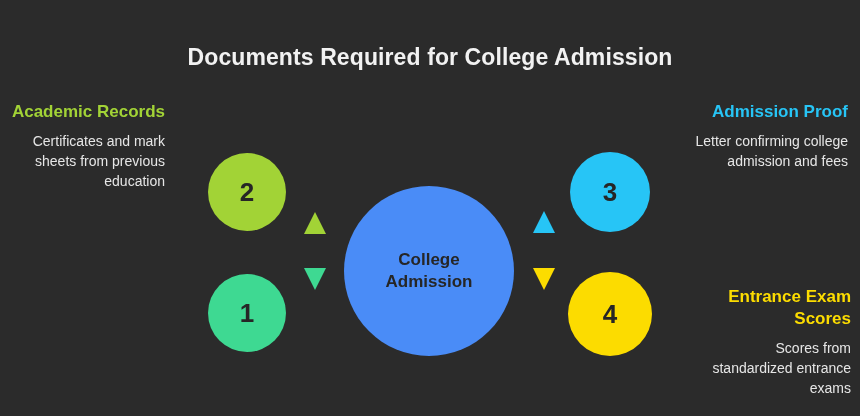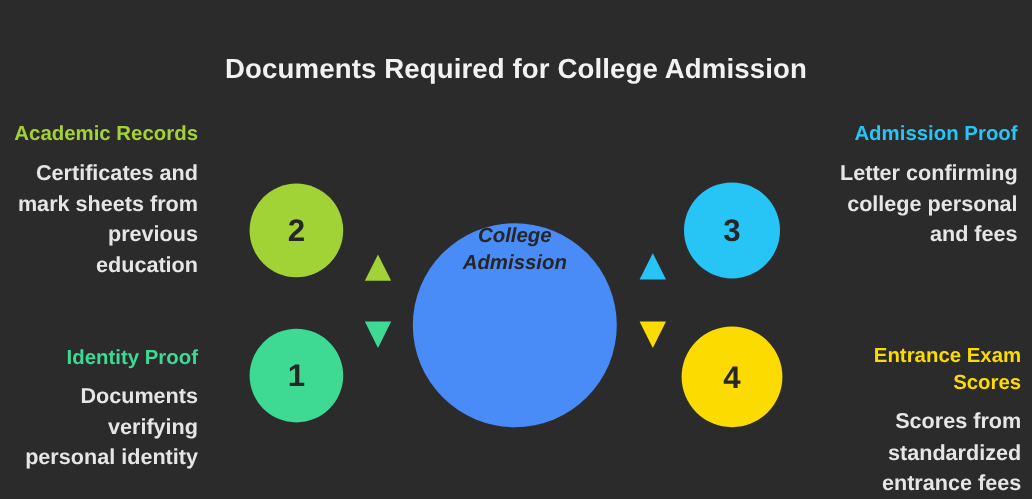--- a/index.html
+++ b/index.html
@@ -35,23 +35,23 @@
   
   .hub {
     position: absolute;
     left: 344px;
     top: 186px;
     width: 170px;
     height: 170px;
     border-radius: 50%;
     background: #4a8cf7;
     display: flex;
+    align-items: center;
     justify-content: center;
     box-sizing: border-box;
-    font-style: italic;
   }
   .hub-label {
     color: #262626;
     font-size: 17px;
     font-weight: bold;
     line-height: 1.32;
     text-align: center;
     width: 120px;
   }
 
@@ -98,22 +98,22 @@
   .block.left  { text-align: right; }
   .block.right { text-align: right; }
   .block-title {
     font-size: 17px;
     font-weight: bold;
     line-height: 1.3;
     margin-bottom: 9px;
   }
   .block-desc {
     color: #e6e6e6;
-    font-size: 18px;
-    font-weight: bold;
+    font-size: 14px;
+    font-weight: normal;
     line-height: 1.42;
   }
 
   .blk-academic { left: 10px;  top: 101px; width: 155px; }
   .blk-identity { left: 10px;  top: 287px; width: 155px; }
   .blk-admproof { left: 693px; top: 101px; width: 155px; }
   .blk-entrance { left: 693px; top: 286px; width: 158px; }
 
   .c-green   { color: #a2d336; }
   .c-emerald { color: #3ed992; }
@@ -125,33 +125,29 @@
 
 <div id="infographic">
 
   <div class="chart-title">Documents Required for College Admission</div>
 
   <div class="block left blk-academic">
     <div class="block-title c-green">Academic Records</div>
     <div class="block-desc">Certificates and mark sheets from previous education</div>
   </div>
 
-  <div class="block left blk-identity">
-    <div class="block-title c-emerald">Identity Proof</div>
-    <div class="block-desc">Documents verifying personal identity</div>
-  </div>
 
   <div class="block right blk-admproof">
     <div class="block-title c-cyan">Admission Proof</div>
-    <div class="block-desc">Letter confirming college personal and fees</div>
+    <div class="block-desc">Letter confirming college admission and fees</div>
   </div>
 
   <div class="block right blk-entrance">
     <div class="block-title c-yellow">Entrance Exam Scores</div>
-    <div class="block-desc">Scores from standardized entrance fees</div>
+    <div class="block-desc">Scores from standardized entrance exams</div>
   </div>
 
   <div class="node node-2">
     <span class="node-num">2</span>
   </div>
 
   <div class="node node-1">
     <span class="node-num">1</span>
   </div>
 

